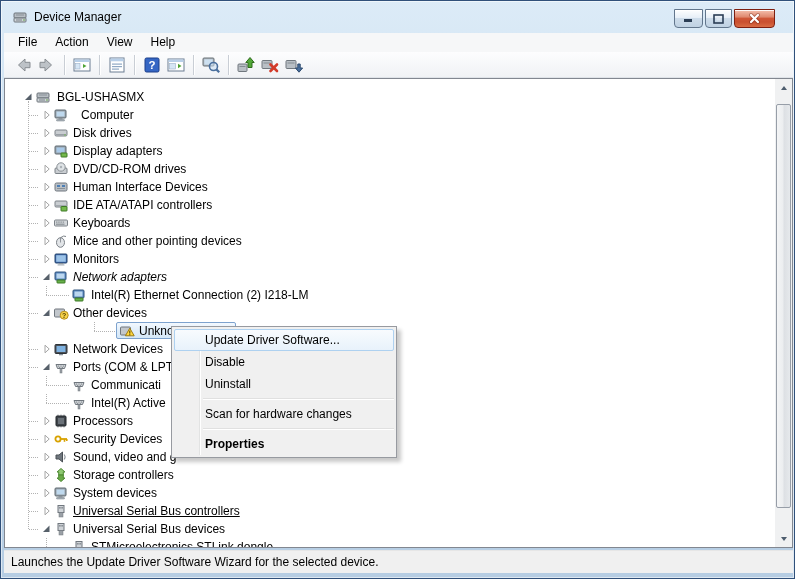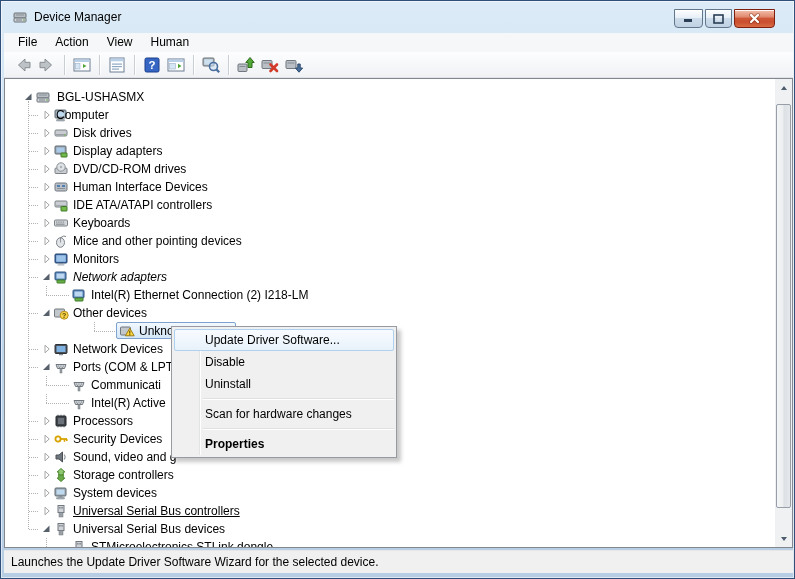--- a/index.html
+++ b/index.html
@@ -111,21 +111,21 @@
             </g>
         </svg>
       </div>
     </div>
   </div>
 
   <div class="menubar">
     <span class="menu-top-item">File</span>
     <span class="menu-top-item">Action</span>
     <span class="menu-top-item">View</span>
-    <span class="menu-top-item">Human</span>
+    <span class="menu-top-item">Help</span>
   </div>
 
   <div class="toolbar" id="toolbar">
       <div class="tb-btn">
         <span style="width: 20px; height: 20px; display: block;"><svg width="20" height="20" viewBox="0 0 20 20">
             <path d="M12 4 L5.5 10 L12 16 L12 12.7 L17 12.7 L17 7.3 L12 7.3 Z" fill="#bdc2c7" stroke="#878c91"></path>
           </svg></span>
       </div>
       <div class="tb-btn">
         <span style="width: 20px; height: 20px; display: block;"><svg width="20" height="20" viewBox="0 0 20 20">
@@ -524,21 +524,21 @@
         <div class="conn-h" style="left: 24px; width: 9px; top: 9px;"></div>
         <span class="row-arrow" style="left: 34px;"><svg width="16" height="16" viewBox="0 0 16 16">
             <path d="M6 4.2 L10.2 8 L6 11.8 Z" fill="#ffffff" stroke="#a6a6a6"></path>
           </svg></span>
         <span class="row-icon" style="left: 48px;"><svg width="16" height="16" viewBox="0 0 16 16">
             <rect x="2" y="3" width="11" height="8" rx="1" fill="#9aa3ab" stroke="#5f6a73"></rect>
             <rect x="3.5" y="4.5" width="8" height="5" fill="#bfd9ee"></rect>
             <rect x="5.5" y="11" width="4" height="1.5" fill="#8b949c"></rect>
             <rect x="3.5" y="12.5" width="8" height="1.5" rx="0.5" fill="#aab3ba" stroke="#737d85" stroke-width="0.5"></rect>
           </svg></span>
-        <span class="row-label" style="left: 51px;">Computer</span>
+        <span class="row-label" style="left: 76px;">Computer</span>
       </div>
       <div class="tree-row" style="top: 9px;">
         <span class="row-arrow" style="left: 16px;"><svg width="16" height="16" viewBox="0 0 16 16">
             <path d="M10.5 4.5 L10.5 11 L4 11 Z" fill="#57606a"></path>
           </svg></span>
         <span class="row-icon" style="left: 30px;"><svg width="16" height="16" viewBox="0 0 16 16">
             <rect x="2" y="4" width="12" height="5" rx="1" fill="#b8bec4" stroke="#6d747b"></rect>
             <rect x="2" y="9" width="12" height="4" rx="0.8" fill="#cfd4d8" stroke="#6d747b"></rect>
             <rect x="4" y="10.4" width="6" height="1.2" fill="#8a9197"></rect>
             <rect x="4" y="5.5" width="8" height="1" fill="#8a9197"></rect>

